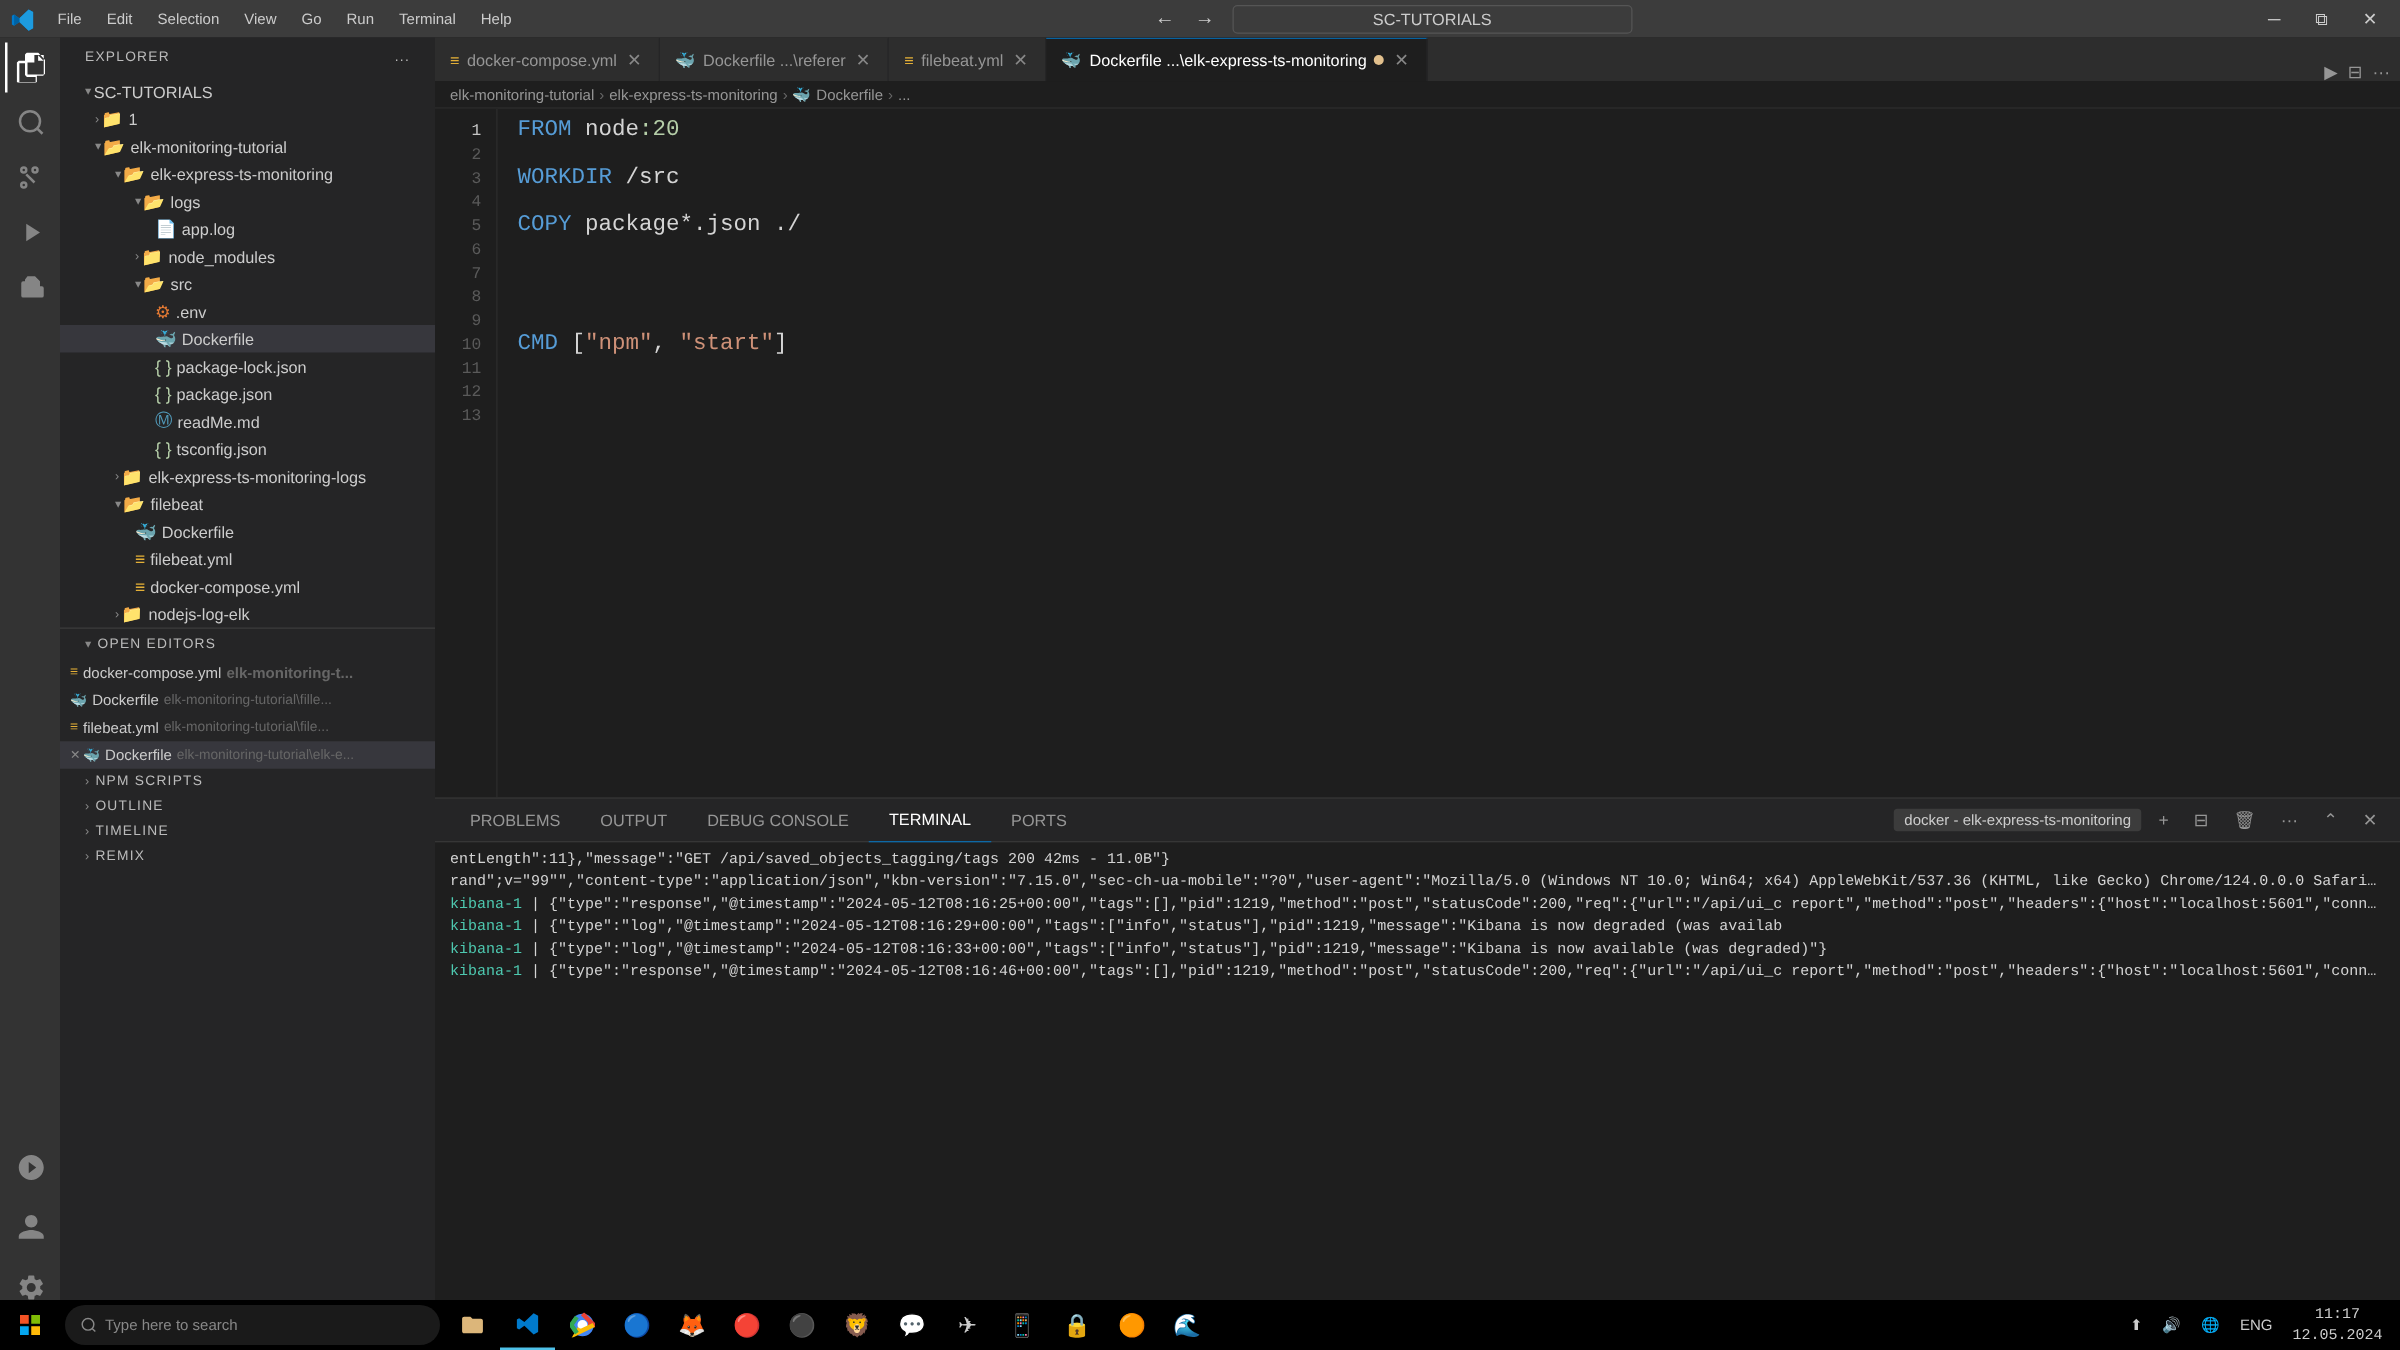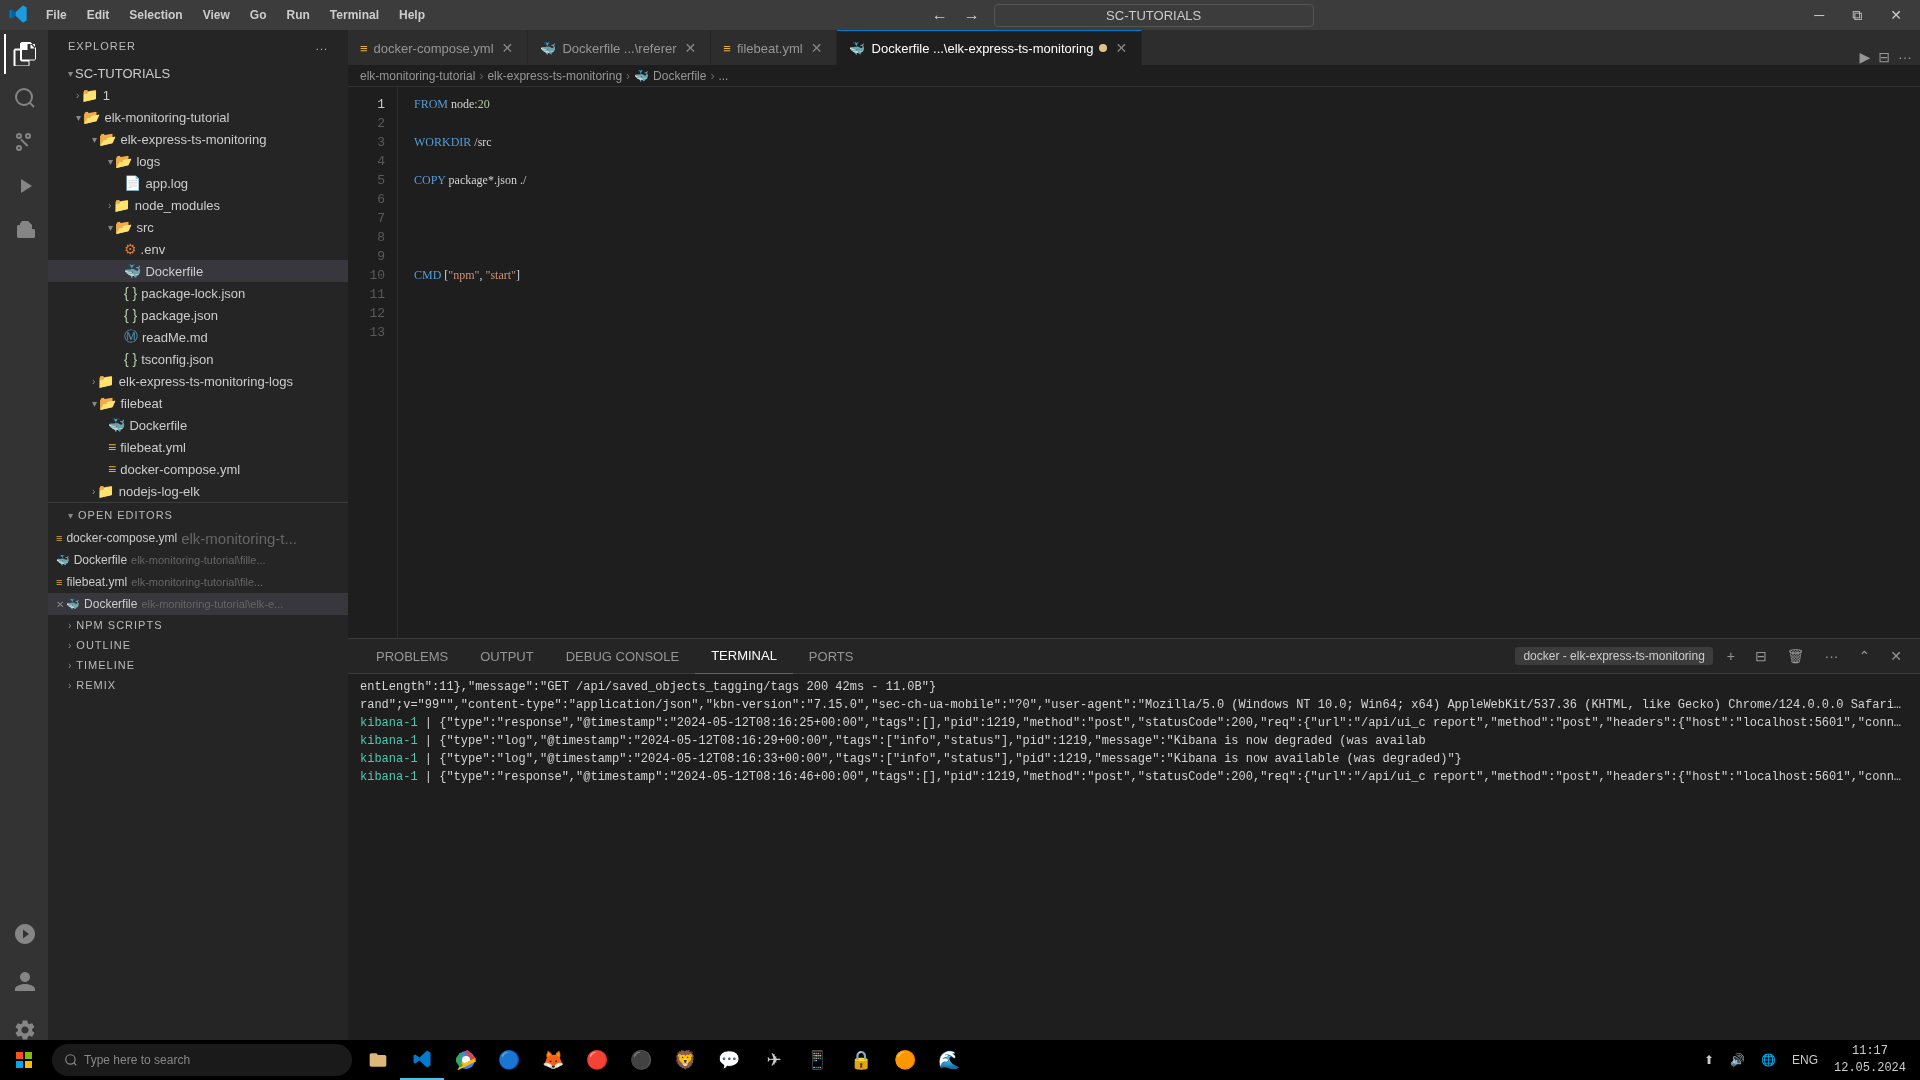--- a/index.html
+++ b/index.html
@@ -17,23 +17,22 @@
     #title-bar {
       height: 30px;
       background: #3c3c3c;
       display: flex;
       align-items: center;
       padding: 0 8px;
       justify-content: space-between;
     }
     #title-bar-left {
       display: flex;
-      align-items: flex-start;
+      align-items: flex-end;
       gap: 8px;
-      font-weight: bold;
     }
     #vscode-icon {
       width: 20px;
       height: 20px;
     }
     #menu-bar {
       display: flex;
       gap: 0;
     }
     .menu-item {
@@ -285,23 +284,22 @@
     .line-num.active { color: #c6c6c6; }
     #code-content {
       flex: 1;
       padding: 8px 16px;
       overflow-x: auto;
       overflow-y: hidden;
     }
     .code-line {
       height: 19px;
       line-height: 19px;
-      font-size: 12px;
+      font-size: 18px;
       white-space: pre;
-      font-family: Liberation Serif, serif;
     }
     .kw-blue { color: #569cd6; }
     .kw-orange { color: #ce9178; }
     .kw-num { color: #b5cea8; }
     .kw-white { color: #d4d4d4; }
 
     
     #terminal-area {
       height: 420px;
       background: #1e1e1e;
@@ -684,21 +682,21 @@
 
       <div id="open-editors-section">
         <div id="open-editors-header">
           <span class="chevron" style="margin-right:4px;">▾</span>
           <span>OPEN EDITORS</span>
         </div>
 
         <div class="open-editor-item">
           <span style="color:#e3af37;margin-right:4px;font-size:11px;">≡</span>
           <span style="font-size:12px;">docker-compose.yml</span>
-          <span style="color:#666;margin-left:4px;font-size:15px;">elk-monitoring-t...</span>
+          <span style="color:#666;margin-left:4px;font-size:12px;font-weight:bold;">elk-monitoring-t...</span>
         </div>
         <div class="open-editor-item">
           <span style="color:#1d9bdf;margin-right:4px;font-size:11px;">🐳</span>
           <span style="font-size:12px;">Dockerfile</span>
           <span style="color:#666;margin-left:4px;font-size:11px;">elk-monitoring-tutorial\fille...</span>
         </div>
         <div class="open-editor-item">
           <span style="color:#e3af37;margin-right:4px;font-size:11px;">≡</span>
           <span style="font-size:12px;">filebeat.yml</span>
           <span style="color:#666;margin-left:4px;font-size:11px;">elk-monitoring-tutorial\file...</span>

